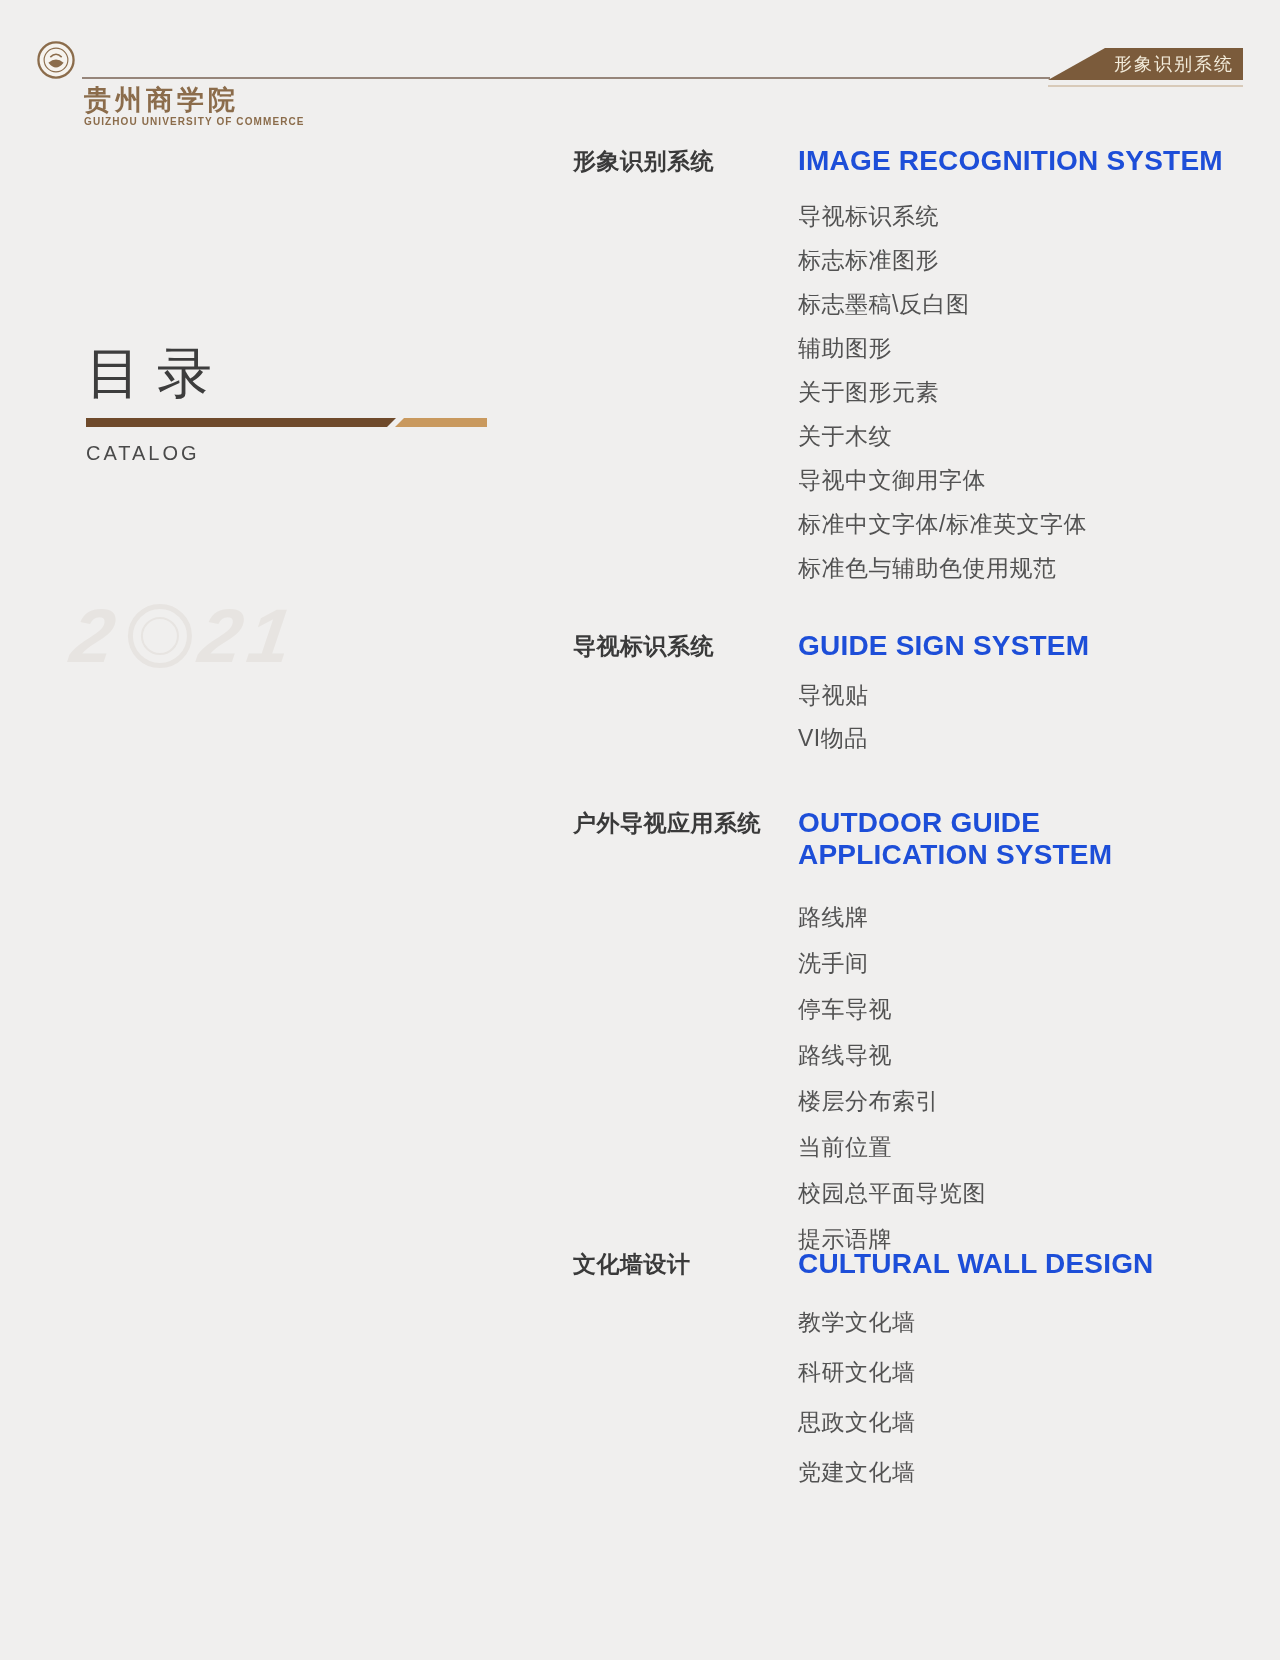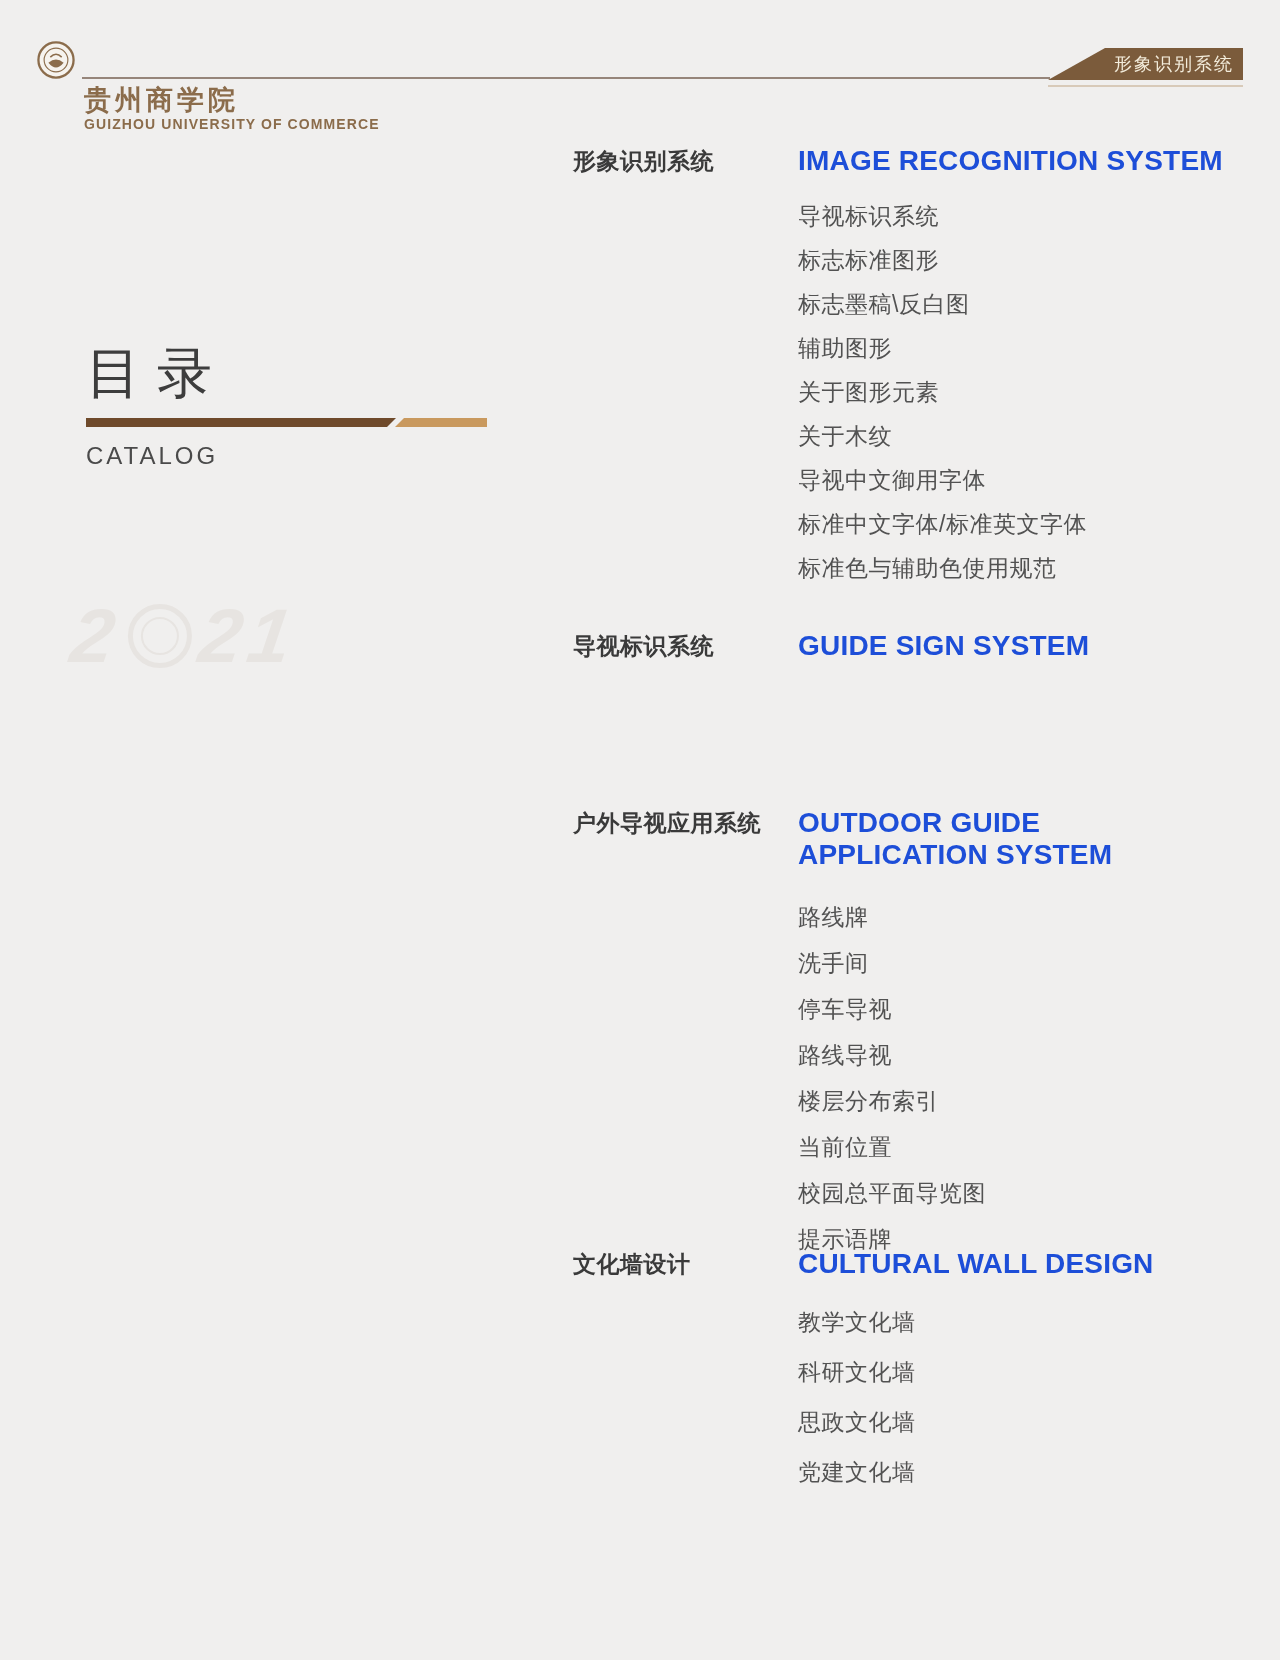--- a/index.html
+++ b/index.html
@@ -10,21 +10,21 @@
     -webkit-font-smoothing:antialiased;
   }
   
   .hdr-seal{position:absolute;left:37px;top:41px;width:38px;height:38px;}
   .hdr-brand{position:absolute;left:84px;top:38px;}
   .brand-cn{
     font-family:"Liberation Serif","DejaVu Serif",serif;
     font-size:27px;font-weight:bold;color:#8b6c4b;letter-spacing:4px;line-height:28px;margin-top:48px;
   }
   .brand-en{
-    font-size:14px;font-weight:bold;color:#8b6c4b;letter-spacing:1.1px;margin-top:2px;
+    font-size:10px;font-weight:bold;color:#8b6c4b;letter-spacing:1.1px;margin-top:2px;
   }
   .hdr-line-left{position:absolute;left:82px;top:77px;width:968px;height:2px;background:#96857a;}
   .hdr-line-right{position:absolute;left:1048px;top:85px;width:195px;height:2px;background:#d8cab9;}
   .hdr-banner{
     position:absolute;left:1048px;top:48px;width:195px;height:32px;
     background:#7b5b3b;
     clip-path:polygon(57px 0,100% 0,100% 100%,0 100%);
     color:#f3ecdb;font-size:18px;letter-spacing:2px;line-height:33px;
     padding-left:57px;box-sizing:border-box;text-align:center;
   }
@@ -37,21 +37,21 @@
   .cat-bar-dark{
     position:absolute;left:0;top:0;width:310px;height:9px;background:#6f4a2b;
     clip-path:polygon(0 0,100% 0,calc(100% - 9px) 100%,0 100%);
   }
   .cat-bar-tan{
     position:absolute;left:309px;top:0;width:92px;height:9px;background:#c9995e;
     clip-path:polygon(9px 0,100% 0,100% 100%,0 100%);
   }
   .cat-sub{
     position:absolute;left:86px;top:442px;
-    font-size:24px;font-weight:300;color:#4a4a4a;letter-spacing:3px;
+    font-size:20px;font-weight:300;color:#4a4a4a;letter-spacing:3px;
   }
   
   .wm{
     position:absolute;left:72px;top:592px;display:flex;align-items:center;
     color:#e7e4e1;font-size:76px;font-weight:800;font-style:italic;
     letter-spacing:6px;transform:skewX(-8deg);user-select:none;
   }
   .wm-ring{
     width:54px;height:54px;border:5px solid #e7e4e1;border-radius:50%;
     margin:0 8px;display:flex;align-items:center;justify-content:center;
@@ -132,20 +132,24 @@
         <div class="sec-item">导视中文御用字体</div>
         <div class="sec-item">标准中文字体/标准英文字体</div>
         <div class="sec-item">标准色与辅助色使用规范</div>
       </div>
     </div>
     <div class="section sec-1" style="top: 630px;">
       <div class="sec-head">
         <div class="sec-cn">导视标识系统</div>
         <div class="sec-en">GUIDE SIGN SYSTEM</div>
       </div>
+      <div class="sec-items">
+        <div class="sec-item">导视贴</div>
+        <div class="sec-item">VI物品</div>
+      </div>
     </div>
     <div class="section sec-2" style="top: 807px;">
       <div class="sec-head">
         <div class="sec-cn">户外导视应用系统</div>
         <div class="sec-en">OUTDOOR GUIDE APPLICATION SYSTEM</div>
       </div>
       <div class="sec-items">
         <div class="sec-item">路线牌</div>
         <div class="sec-item">洗手间</div>
         <div class="sec-item">停车导视</div>

